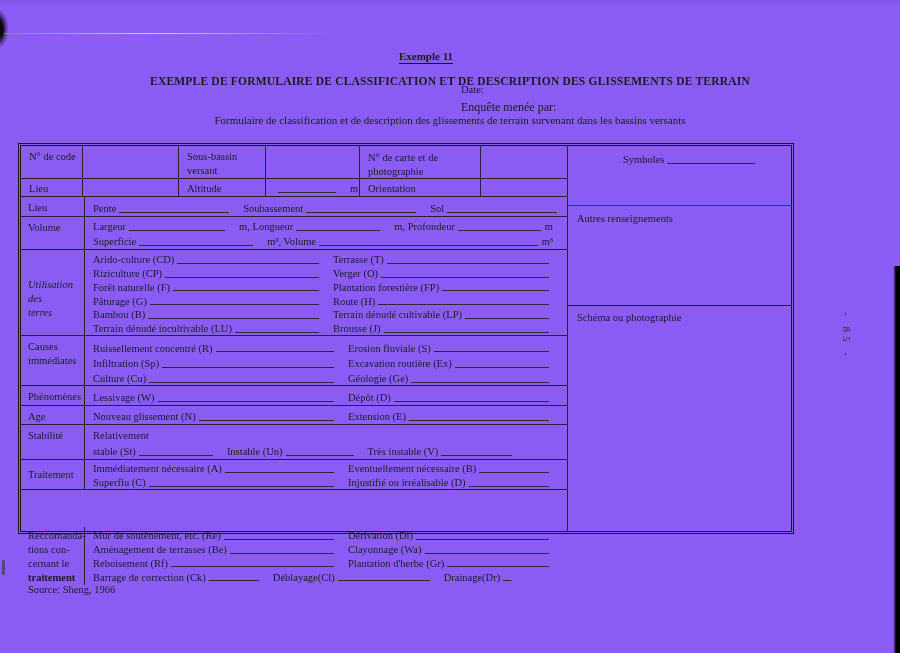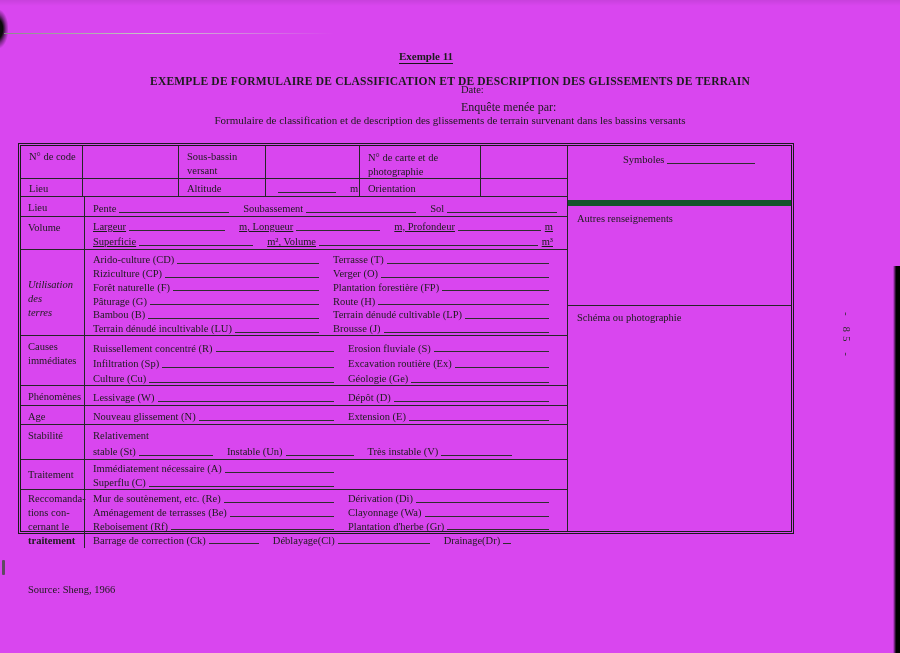--- a/index.html
+++ b/index.html
@@ -1,18 +1,18 @@
 <!DOCTYPE html>
 <html><head>
 <meta charset="utf-8">
 <style>
   html,body{margin:0;padding:0;}
   .page{
     position:relative;width:900px;height:653px;overflow:hidden;
-    background:#d946ef;
+    background:#8b5cf6;
     font-family:"Liberation Serif","DejaVu Serif",serif;
     color:#1c1c1c;
   }
   .page::before{content:"";position:absolute;left:0;top:0;right:0;height:6px;
     background:linear-gradient(to bottom,rgba(0,0,0,.08),transparent);}
   
   .blob{position:absolute;left:-5px;top:10px;width:13px;height:38px;
     background:radial-gradient(ellipse at 20% 50%,#0a0a0a 35%,rgba(0,0,0,.4) 55%,transparent 75%);}
   .faintline{position:absolute;left:4px;top:33px;width:330px;height:1px;
     background:linear-gradient(to right,#8a8a8a,#c9c9c9 45%,transparent);}
@@ -53,48 +53,48 @@
   .ln{border-bottom:1px solid #2e2e2e;margin:0 14px 3px 3px;flex:1;height:1px;}
   .cols{display:flex;}
   .colL{width:255px;box-sizing:border-box;}
   .colR{flex:1;min-width:0;}
   .colL .ln{margin-right:14px;}
   .colR .ln{margin-right:18px;}
 
   .row-site{height:25px;}
   .row-site .fld{height:16px;padding-right:6px;}
   .row-volume{height:34px;}
-  .row-volume .rcontent{padding-top:1px;padding-right:14px;text-decoration:underline;}
+  .row-volume .rcontent{padding-top:1px;padding-right:14px;}
   .row-volume .fld{height:15.5px;}
   .row-util{height:86px;}
   .row-util .rlabel{padding-top:28px;font-style:italic;}
   .row-util .colL{width:240px;font-family:Liberation Serif, serif;}
   .row-util .fld{height:13.8px;}
   .row-causes{height:50px;}
   .row-causes .rcontent{padding-top:4px;}
   .row-causes .fld{height:15.3px;}
   .row-phen{height:23px;}
   .row-phen .fld{height:15px;padding-top:1px;}
   .row-age{height:22px;}
   .row-age .fld{height:15px;}
   .row-stab{height:35px;}
   .row-stab .rcontent{padding-top:2px;}
   .row-stab .fld{height:16px;}
   .row-trait{height:30px;}
   .row-trait .rlabel{padding-top:8px;}
   .row-trait .rcontent{padding-top:2px;}
   .row-trait .fld{height:14px;}
-  .row-recc{height:58px;}
+  .row-recc{height:58px;margin-top:37px;}
   .row-recc .rlabel{padding-top:2px;line-height:14px;}
   .row-recc .rcontent{padding-top:2px;}
   .row-recc .fld{height:13.8px;}
   .lab-line{display:block;}
   .lab-bold{font-weight:bold;}
 
-  .sp1{height:60px;border-bottom:6px solid #14532d;box-sizing:border-box;padding:6px 16px 0 55px;}
+  .sp1{height:60px;border-bottom:1px solid #14532d;box-sizing:border-box;padding:6px 16px 0 55px;}
   .sp1 .fld{height:15px;}
   .sp1 .ln{flex:0 0 88px;margin-right:0;}
   .sp2{height:100px;border-bottom:1px solid #262626;box-sizing:border-box;padding:6px 0 0 9px;}
   .sp3{flex:1;padding:5px 0 0 9px;}
 
   .pagenum{position:absolute;left:841px;top:312px;writing-mode:vertical-rl;
     font-size:11px;letter-spacing:4px;color:#2d2d2d;}
   .source{position:absolute;left:28px;top:584px;font-size:10.5px;}
 </style>
 </head>
@@ -344,20 +344,30 @@
             <div class="colL">
               <span class="fld">
                   <span class="lbl">Immédiatement nécessaire (A)</span>
                   <span class="ln"></span>
                 </span>
               <span class="fld">
                   <span class="lbl">Superflu (C)</span>
                   <span class="ln"></span>
                 </span>
             </div>
+            <div class="colR">
+              <span class="fld">
+                  <span class="lbl">Eventuellement nécessaire (B)</span>
+                  <span class="ln"></span>
+                </span>
+              <span class="fld">
+                  <span class="lbl">Injustifié ou irréalisable (D)</span>
+                  <span class="ln"></span>
+                </span>
+            </div>
           </div>
         </div>
       </div>
 
       <div class="brow row-recc">
         <div class="rlabel">
           <span class="lab-line">Reccomanda-</span>
           <span class="lab-line">tions con-</span>
           <span class="lab-line">cernant le</span>
           <span class="lab-line lab-bold">traitement</span>

